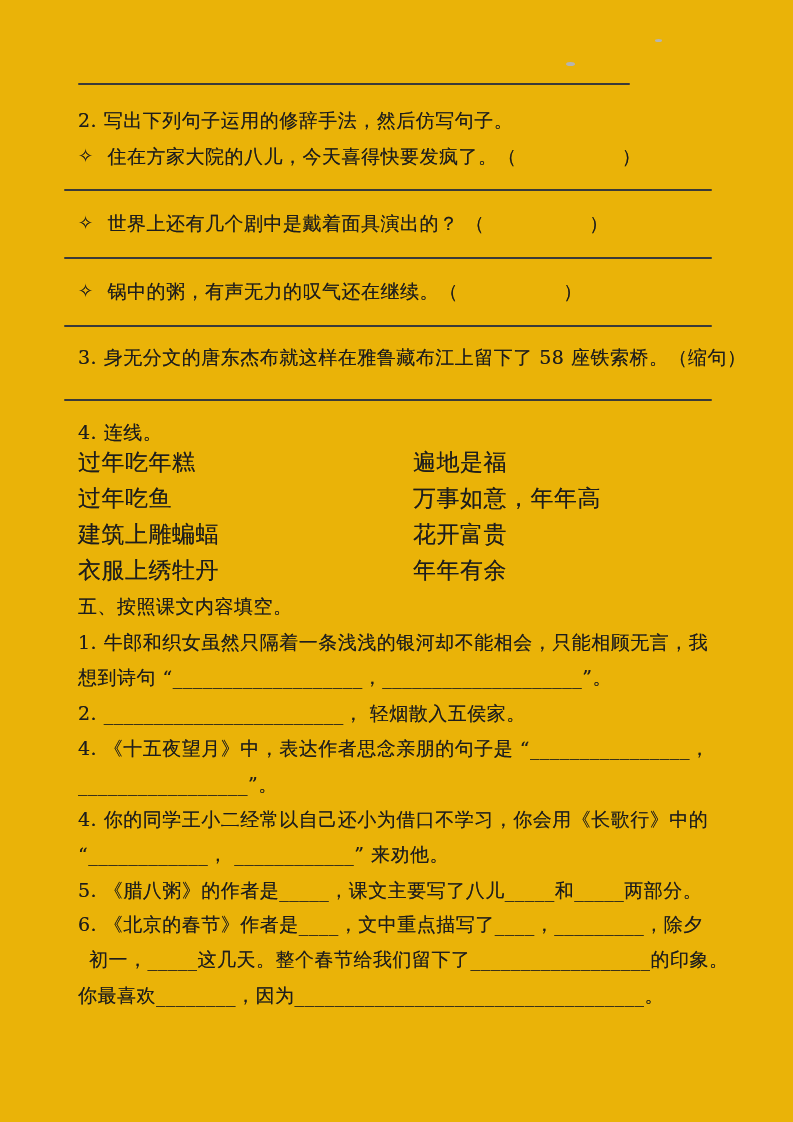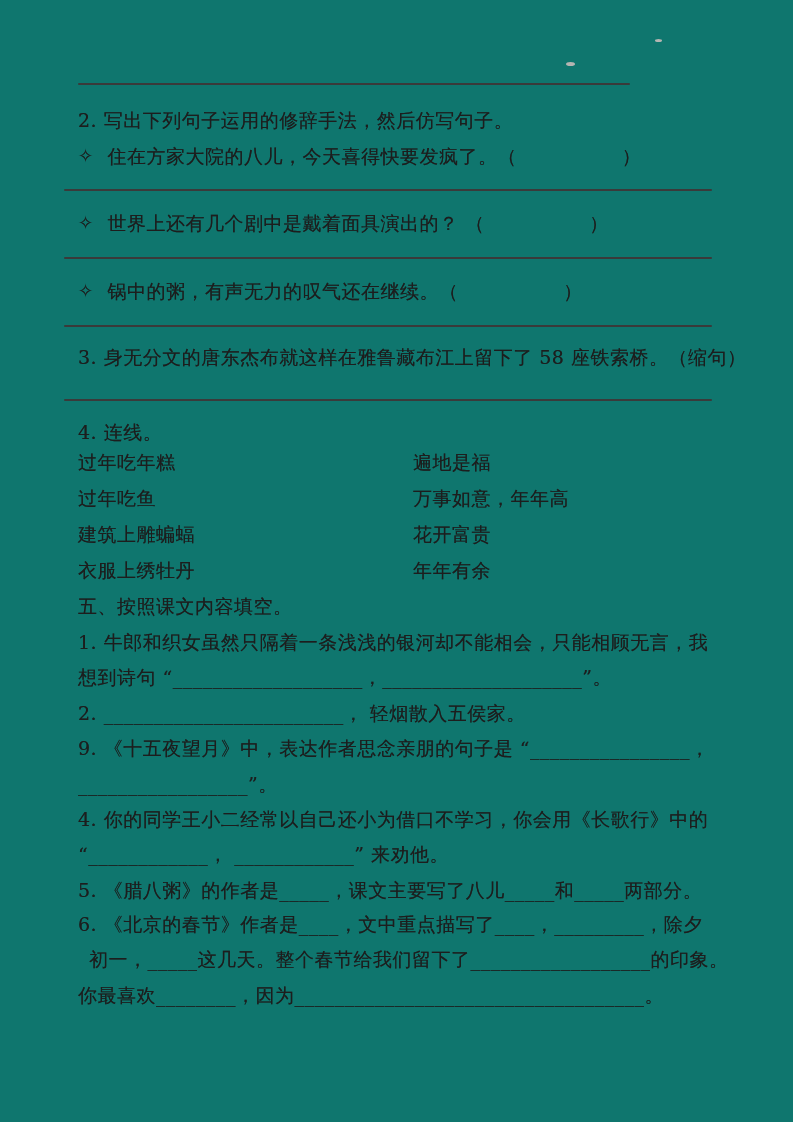--- a/index.html
+++ b/index.html
@@ -1,20 +1,20 @@
 <!DOCTYPE html>
 <html><head>
 <meta charset="utf-8">
 <style>
   html,body{margin:0;padding:0;background:#e8e8e8;}
   #page{
     position:relative;
     width:793px;height:1122px;
     margin:0 auto;
-    background:#0f766e;
+    background:#eab308;
     overflow:hidden;
     font-family:"DejaVu Serif","Liberation Serif",serif;
     color:#1d1d1d;
   }
   .line{
     position:absolute;
     left:78px;
     font-size:19px;
     line-height:26px;
     white-space:pre;
@@ -29,21 +29,21 @@
   }
   .rule{
     position:absolute;
     height:2px;
     background:#3a3a3a;
     border-radius:1px;
   }
   .match-row{position:absolute;left:78px;width:640px;height:26px;}
   .match-row .right-cell{position:absolute;left:335px;top:0;}
   .match-row span{
-    font-size:19px;line-height:26px;white-space:pre;letter-spacing:0.5px;
+    font-size:23px;line-height:26px;white-space:pre;letter-spacing:0.5px;
     text-shadow:0 0 0.5px rgba(25,25,25,0.65);
   }
   .speck{position:absolute;background:#b5b5b2;border-radius:50%;}
 </style>
 </head>
 <body>
 
 <div id="page">
 
   <div class="speck" style="left:655px;top:39px;width:7px;height:3px;"></div>
@@ -82,21 +82,21 @@
   <div class="match-row" style="top:521px;">
     <span class="left-cell">建筑上雕蝙蝠</span>
     <span class="right-cell">花开富贵</span>
   </div>
 
   <div class="line" style="top:593px;">五、按照课文内容填空。</div>
 
   <div class="line" style="top:629px;">1. 牛郎和织女虽然只隔着一条浅浅的银河却不能相会，只能相顾无言，我</div>
   <div class="line" style="top:664px;">想到诗句 “___________________，____________________”。</div>
   <div class="line" style="top:700px;">2. ________________________， 轻烟散入五侯家。</div>
-  <div class="line" style="top:735px;">9. 《十五夜望月》中，表达作者思念亲朋的句子是 “________________，</div>
+  <div class="line" style="top:735px;">4. 《十五夜望月》中，表达作者思念亲朋的句子是 “________________，</div>
   <div class="line" style="top:771px;">_________________”。</div>
   <div class="line" style="top:806px;">4. 你的同学王小二经常以自己还小为借口不学习，你会用《长歌行》中的</div>
   <div class="line" style="top:841px;">“____________， ____________” 来劝他。</div>
   <div class="line" style="top:877px;">5. 《腊八粥》的作者是_____，课文主要写了八儿_____和_____两部分。</div>
   <div class="line" style="top:911px;">6. 《北京的春节》作者是____，文中重点描写了____，_________，除夕</div>
   <div class="line" style="top:946px;margin-left:11px;">初一，_____这几天。整个春节给我们留下了__________________的印象。</div>
   <div class="line" style="top:982px;">你最喜欢________，因为___________________________________。</div>
 
 </div>
 

